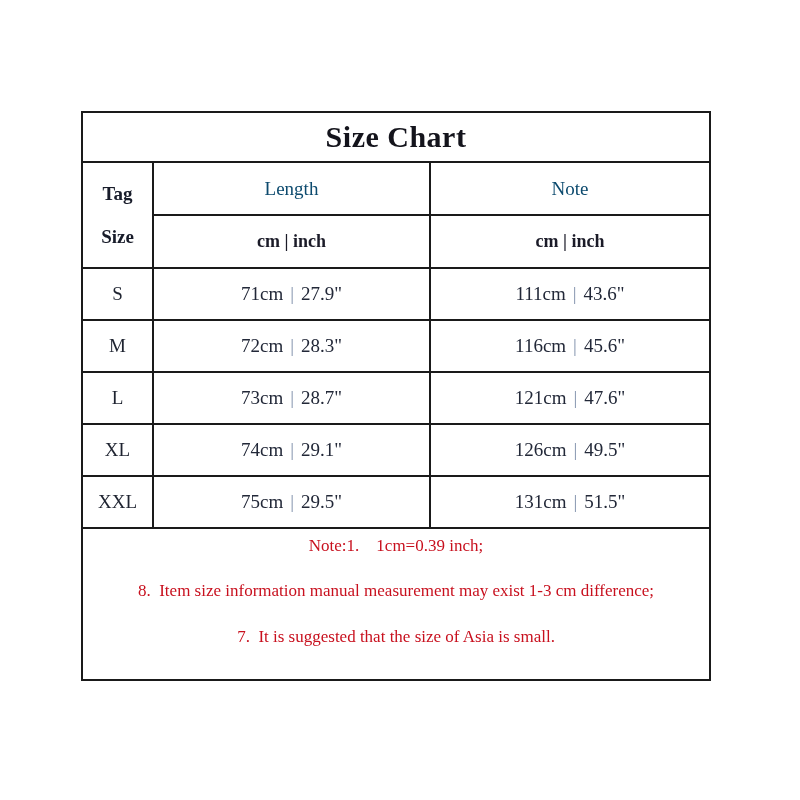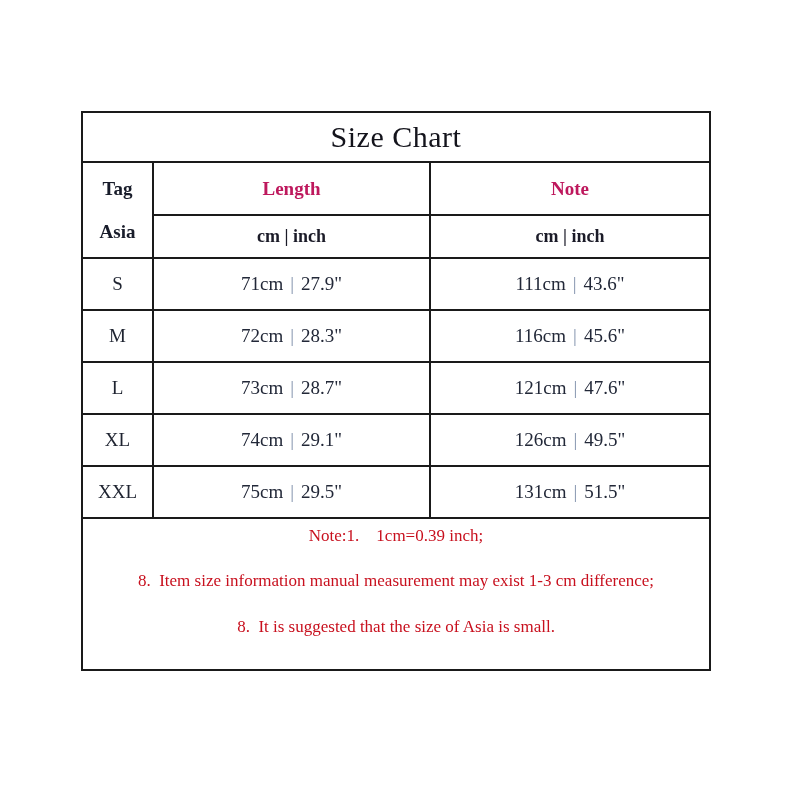--- a/index.html
+++ b/index.html
@@ -29,42 +29,42 @@
     text-align: center;
     vertical-align: middle;
     padding: 0;
   }
   col.c1 { width: 71px; }
   col.c2 { width: 277px; }
   col.c3 { width: 280px; }
 
   tr.r-title  { height: 50px; }
   tr.r-head1  { height: 53px; margin-left: 32px; }
-  tr.r-head2  { height: 43px; }
+  tr.r-head2  { height: 53px; }
   tr.r-data   { height: 52px; }
   tr.r-notes  { height: 152px; }
 
   .title-cell {
     font-size: 30px;
-    font-weight: normal;
+    font-weight: bold;
     letter-spacing: 0.5px;
     color: #14141c;
     border-radius: 16px;
   }
   .tagsize-cell {
     font-size: 19px;
     font-weight: bold;
     color: #181c2a;
     line-height: 1;
   }
   .tagsize-cell .ts-line { padding: 12px 0; }
   .head-cell {
     font-size: 19px;
-    font-weight: bold;
-    color: #be185d;
+    font-weight: normal;
+    color: #0c4a6e;
   }
   .unit-cell {
     font-size: 18px;
     font-weight: bold;
     color: #1b1b28;
   }
   .tag-cell {
     font-size: 19px;
     color: #1e2330;
   }
@@ -102,21 +102,21 @@
       </colgroup>
 
     <tbody>
         <tr class="r-title">
       <td colspan="3" class="title-cell">Size Chart</td>
     </tr>
 
     <tr class="r-head1">
       <td rowspan="2" class="tagsize-cell">
         <div class="ts-line">Tag</div>
-        <div class="ts-line">Asia</div>
+        <div class="ts-line">Size</div>
       </td>
       <td class="head-cell">Length</td>
       <td class="head-cell">Note</td>
     </tr>
 
     <tr class="r-head2">
       <td class="unit-cell">cm | inch</td>
       <td class="unit-cell">cm | inch</td>
     </tr>
 
@@ -167,18 +167,18 @@
       </td>
       <td class="val-cell">
         <span>131cm</span><span class="pipe">|</span><span>51.5"</span>
       </td>
     </tr>
 
     <tr class="r-notes">
       <td colspan="3" class="notes-cell">
         <p>Note:1.    1cm=0.39 inch;</p>
         <p>8.  Item size information manual measurement may exist 1-3 cm difference;</p>
-        <p>8.  It is suggested that the size of Asia is small.</p>
+        <p>7.  It is suggested that the size of Asia is small.</p>
       </td>
     </tr>
   </tbody>
     </table>
 </div>
 
 </body></html>

